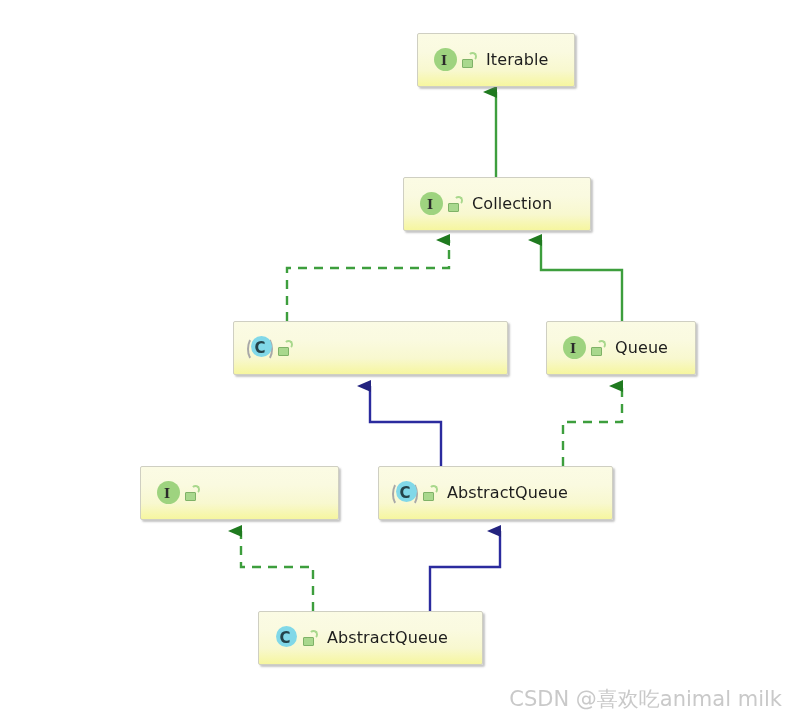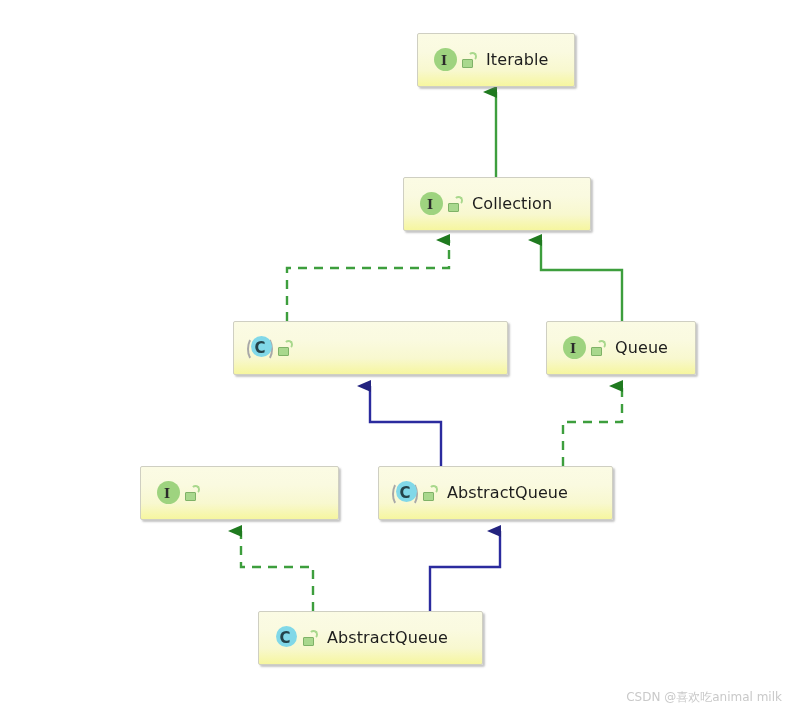--- a/index.html
+++ b/index.html
@@ -160,22 +160,22 @@
     border-left-color: transparent;
     border-radius: 50% 50% 50% 50%;
     box-sizing: border-box;
   }
 
   
   #watermark {
     position: absolute;
     z-index: 5;
     right: 13px;
-    bottom: 11px;
-    font-size: 12px;
+    bottom: 4px;
+    font-size: 21px;
     color: #c9c9c9;
     white-space: nowrap;
     font-family: "DejaVu Sans", "Liberation Sans", sans-serif;
   }
 </style>
 </head>
 <body>
 
 <div id="diagram-canvas">
 

